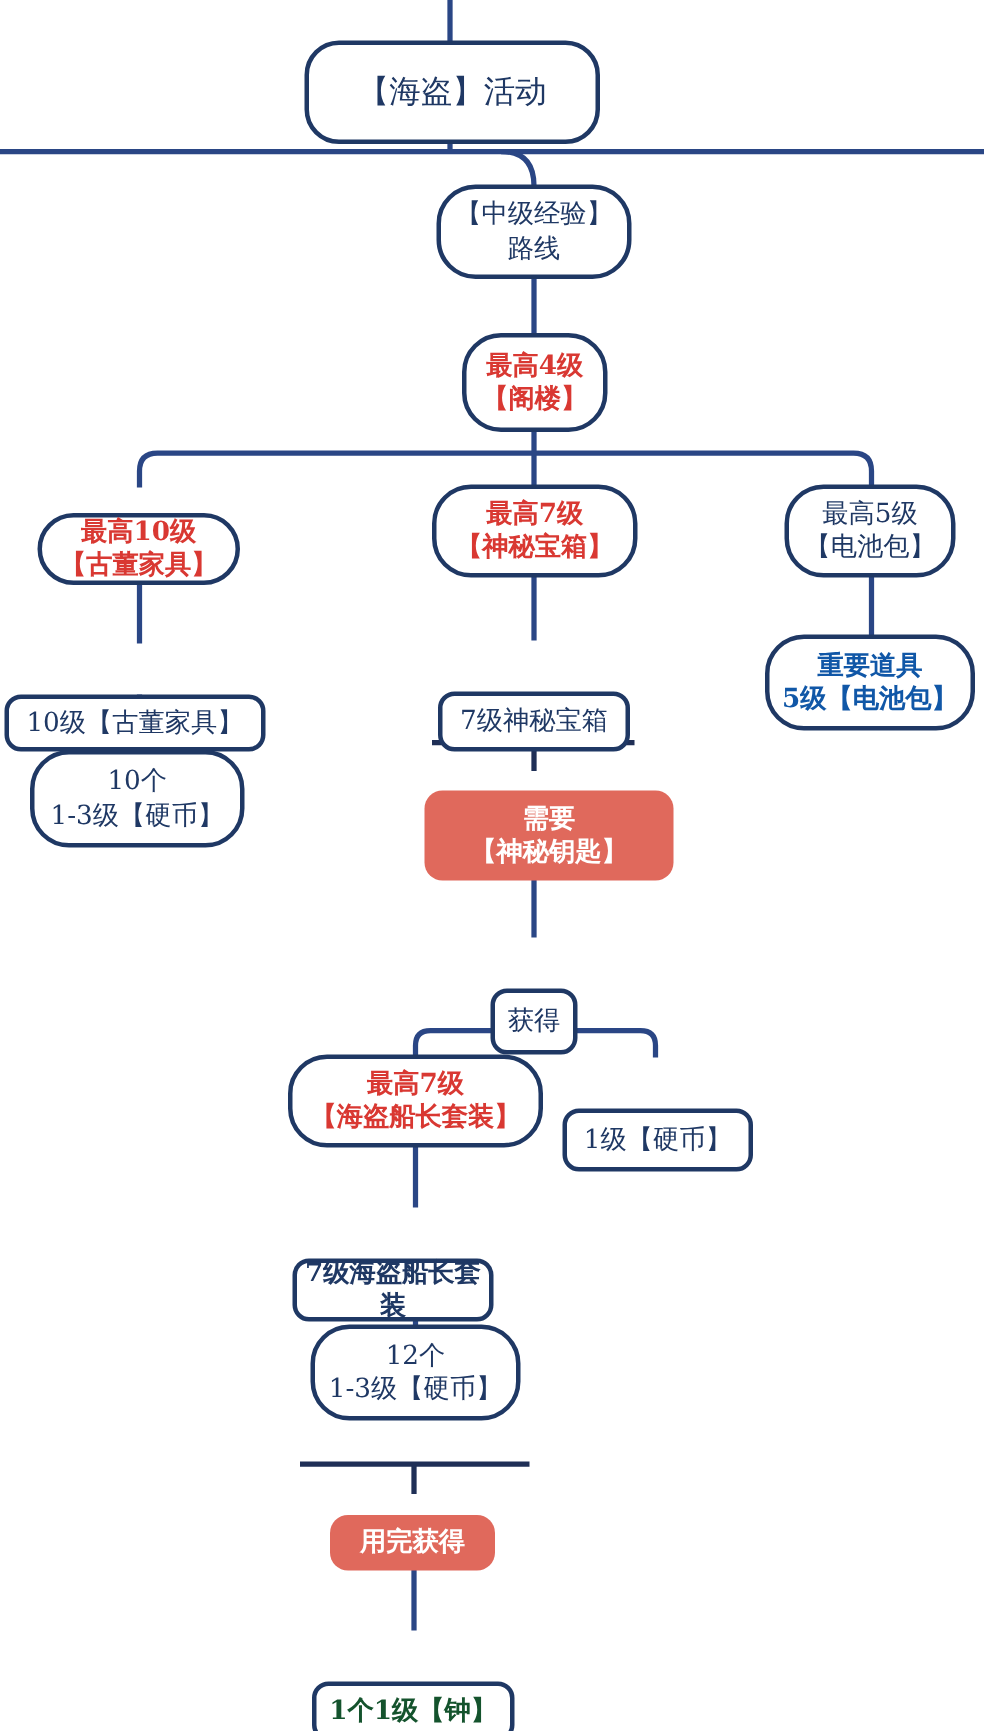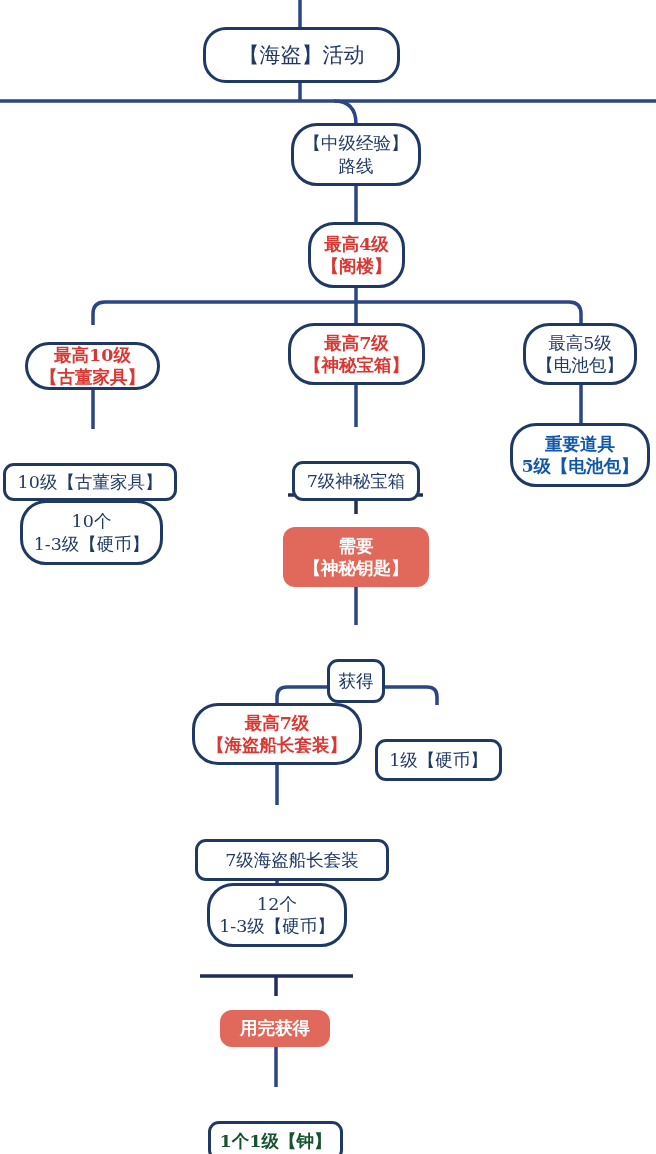--- a/index.html
+++ b/index.html
@@ -64,21 +64,21 @@
       <path d="M276 1045 L276 1087"></path>
     </g>
     <g fill="none" stroke="#1f2f56" stroke-width="3.5">
       <path d="M288 495 L423 495"></path>
       <path d="M356 496 L356 514"></path>
       <path d="M200 976 L353 976"></path>
       <path d="M276 977 L276 996"></path>
     </g>
   </svg>
 
-  <div class="node title-node" style="left:203px; top:27px; width:197px; height:56px;border-radius:23px;">
+  <div class="node title-node" style="left:203px; top:27px; width:197px; height:69px;border-radius:23px;">
     <span>【海盗】活动</span>
   </div>
 
   <div class="node" style="left:291px; top:123px; width:130px; height:63px;">
     <span>【中级经验】</span>
     <span>路线</span>
   </div>
 
   <div class="node red" style="left:308px; top:222px; width:97px; height:66px;">
     <span>最高4级</span>
@@ -111,39 +111,39 @@
 
   <div class="node sm" style="left:292px; top:425px; width:128px; height:40px;">
     <span>7级神秘宝箱</span>
   </div>
 
   <div class="node blue" style="left:510px; top:423px; width:140px; height:64px;">
     <span>重要道具</span>
     <span>5级【电池包】</span>
   </div>
 
-  <div class="node salmon" style="left:283px; top:527px; width:146px; height:60px;">
+  <div class="node salmon" style="left:283px; top:527px; width:166px; height:60px;">
     <span>需要</span>
     <span>【神秘钥匙】</span>
   </div>
 
   <div class="node sm" style="left:327px; top:623px; width:58px; height:44px;">
     <span>获得</span>
   </div>
 
   <div class="node red" style="left:192px; top:703px; width:170px; height:62px;">
     <span>最高7级</span>
     <span>【海盗船长套装】</span>
   </div>
 
   <div class="node sm" style="left:375px; top:703px; width:127px; height:42px;">
     <span>1级【硬币】</span>
   </div>
 
-  <div class="node sm" style="left:195px; top:803px; width:194px; height:42px;">
+  <div class="node sm" style="left:195px; top:803px; width:134px; height:42px;font-weight:bold;">
     <span>7级海盗船长套装</span>
   </div>
 
   <div class="node" style="left:207px; top:883px; width:140px; height:64px;">
     <span>12个</span>
     <span>1-3级【硬币】</span>
   </div>
 
   <div class="node salmon" style="left:220px; top:1010px; width:110px; height:37px;">
     <span>用完获得</span>

